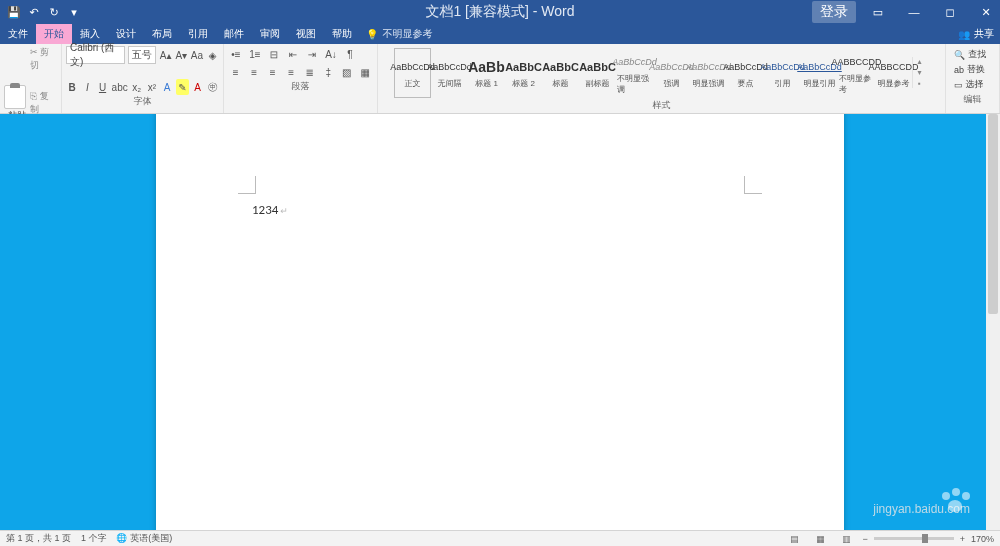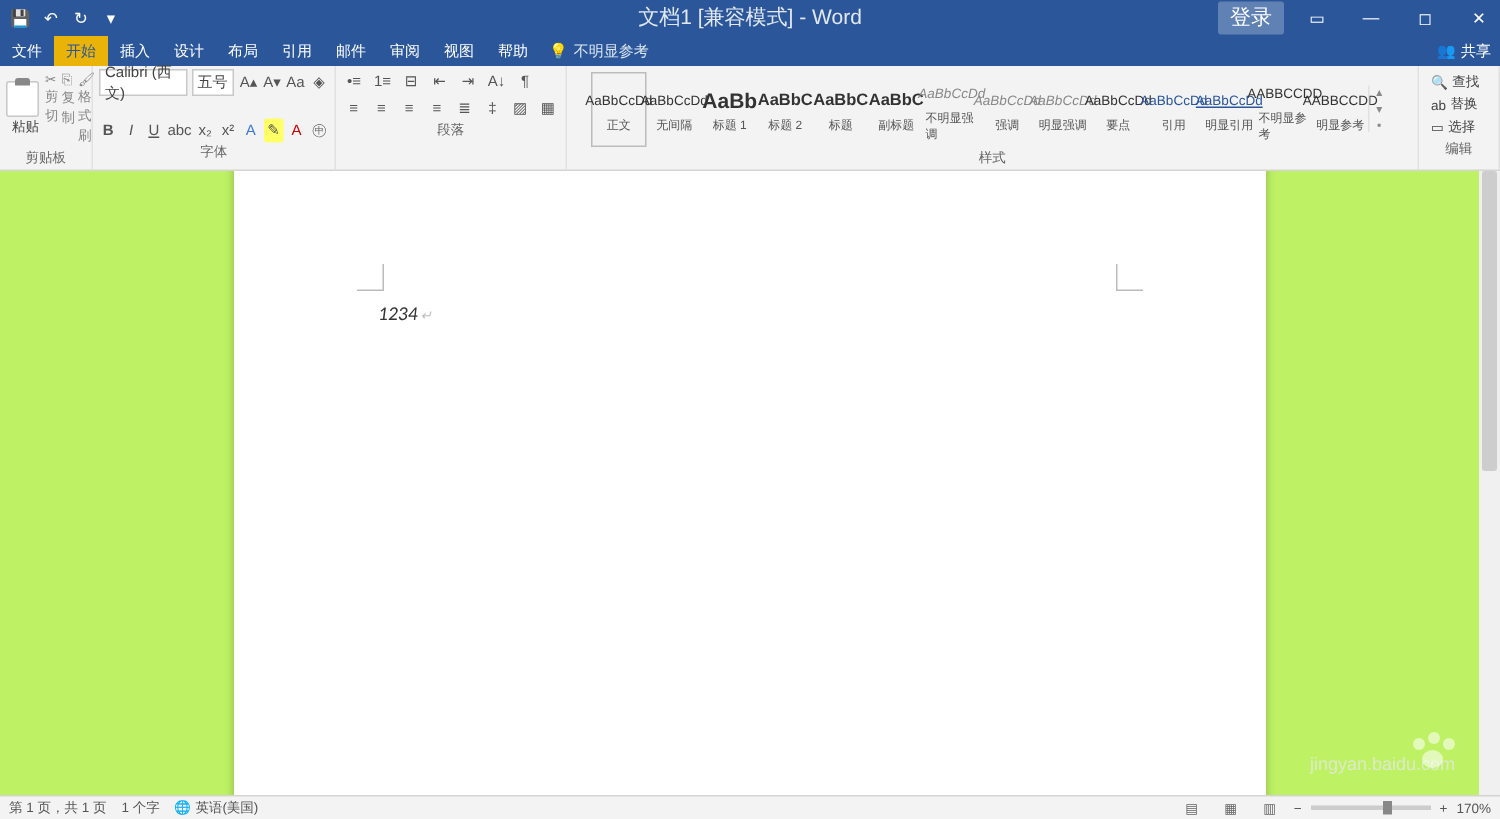--- a/index.html
+++ b/index.html
@@ -10,34 +10,34 @@
 .qat { display: flex; align-items: center; gap: 4px; padding-left: 6px; }
 .qat .ico { width: 16px; height: 16px; display: flex; align-items: center; justify-content: center; color: #fff; font-size: 11px; }
 .title-center { position: absolute; left: 50%; transform: translateX(-50%); font-size: 14px; color: #e1e8f3; }
 .title-right { position: absolute; right: 0; display: flex; align-items: center; gap: 8px; }
 .login-btn { background: rgba(255,255,255,0.25); padding: 2px 8px; font-size: 14px; border-radius: 2px; }
 .wctrl { width: 28px; height: 24px; display: flex; align-items: center; justify-content: center; font-size: 11px; }
 
 
 .tabs { height: 20px; background: #2b579a; display: flex; align-items: stretch; font-size: 10px; color: #fff; }
 .tab { padding: 0 8px; display: flex; align-items: center; }
-.tab.active { background: #eab308; color: #2b579a; }
+.tab.active { background: #f9a8d4; color: #2b579a; }
 .help-search { margin-left: 6px; display: flex; align-items: center; gap: 4px; color: #dbe4f2; }
 .share { margin-left: auto; margin-right: 6px; display: flex; align-items: center; gap: 3px; }
 
 
 .ribbon { height: 70px; background: #f3f3f3; border-bottom: 1px solid #d4d4d4; display: flex; font-size: 10px; color: #444; }
 .group { border-right: 1px solid #e1e1e1; padding: 2px 4px 0; display: flex; flex-direction: column; }
 .group-body { flex: 1; display: flex; align-items: center; gap: 4px; }
 .group-label { height: 14px; text-align: center; font-size: 9px; color: #666; }
 
 .clipboard-btn { display: flex; flex-direction: column; align-items: flex-end; justify-content: center; width: 32px; }
 .paste-icon { width: 22px; height: 24px; background: linear-gradient(#fff,#fff); border: 1px solid #c8c8c8; border-radius: 2px; position: relative; }
 .paste-icon::before { content: ""; position: absolute; top: -3px; left: 5px; width: 10px; height: 5px; background: #888; border-radius: 2px 2px 0 0; }
-.clip-side { display: flex; flex-direction: row; gap: 2px; font-size: 9px; color: #888; justify-content: flex-end; }
+.clip-side { display: flex; flex-direction: column; gap: 18px; font-size: 9px; color: #888; justify-content: flex-end; }
 
 .font-body { display: flex; flex-direction: column; gap: 15px; }
 .row { display: flex; align-items: center; gap: 3px; }
 .combo { height: 18px; border: 1px solid #c8c8c8; background: #fff; font-size: 10px; padding: 0 3px; display: flex; align-items: center; }
 .sm-btn { width: 16px; height: 16px; display: flex; align-items: center; justify-content: center; color: #555; font-size: 10px; border-radius: 2px; }
 
 .para-body { display: flex; flex-direction: column; gap: 2px; }
 
 .styles-body { display: flex; gap: 0; margin-left: 12px; }
 .style-item { width: 37px; display: flex; flex-direction: column; align-items: center; justify-content: center; padding: 2px 0; border: 1px solid transparent; }
@@ -49,21 +49,21 @@
 .style-prev.blue { color: #2b579a; }
 .style-prev.ul { text-decoration: underline; }
 .style-name { font-size: 8px; color: #555; }
 
 .styles-drop { width: 14px; display: flex; flex-direction: column; justify-content: center; align-items: center; gap: 2px; color: #888; font-size: 8px; border-left: 1px solid #e1e1e1; }
 
 .edit-body { display: flex; flex-direction: column; gap: 2px; padding: 2px 4px; font-size: 9px; color: #444; }
 .edit-item { display: flex; align-items: center; gap: 3px; }
 
 
-.doc-area { position: absolute; top: 114px; bottom: 16px; left: 0; right: 0; background: #bef264; overflow: hidden; font-style: italic; }
+.doc-area { position: absolute; top: 114px; bottom: 16px; left: 0; right: 0; background: #0ea5e9; overflow: hidden; }
 .page { position: absolute; left: 156px; top: -20px; width: 688px; height: 900px; background: #fff; box-shadow: 0 2px 6px rgba(0,0,0,0.25); }
 .crop { position: absolute; width: 18px; height: 18px; }
 .crop.tl { left: 82px; top: 82px; border-left: 1px solid #bbb; border-top: 1px solid #bbb; transform: rotate(180deg); }
 .crop.tr { right: 82px; top: 82px; border-right: 1px solid #bbb; border-top: 1px solid #bbb; transform: rotate(180deg); }
 .doc-text { position: absolute; left: 96px; top: 108px; font-size: 13px; color: #333; font-family: Calibri, sans-serif; }
 .doc-text::after { content: "↵"; color: #bbb; font-size: 9px; margin-left: 2px; }
 
 
 .vscroll { position: absolute; right: 0; top: 114px; bottom: 16px; width: 14px; background: #f0f0f0; }
 .vthumb { position: absolute; top: 0; left: 2px; right: 2px; height: 200px; background: #cdcdcd; border-radius: 2px; }

